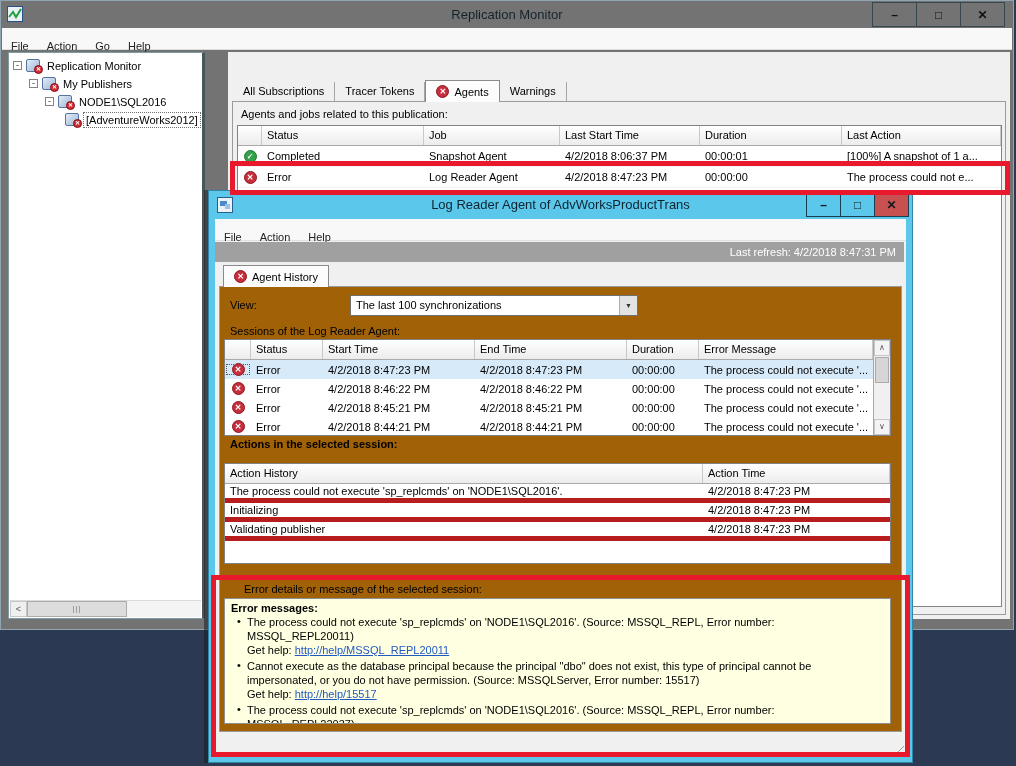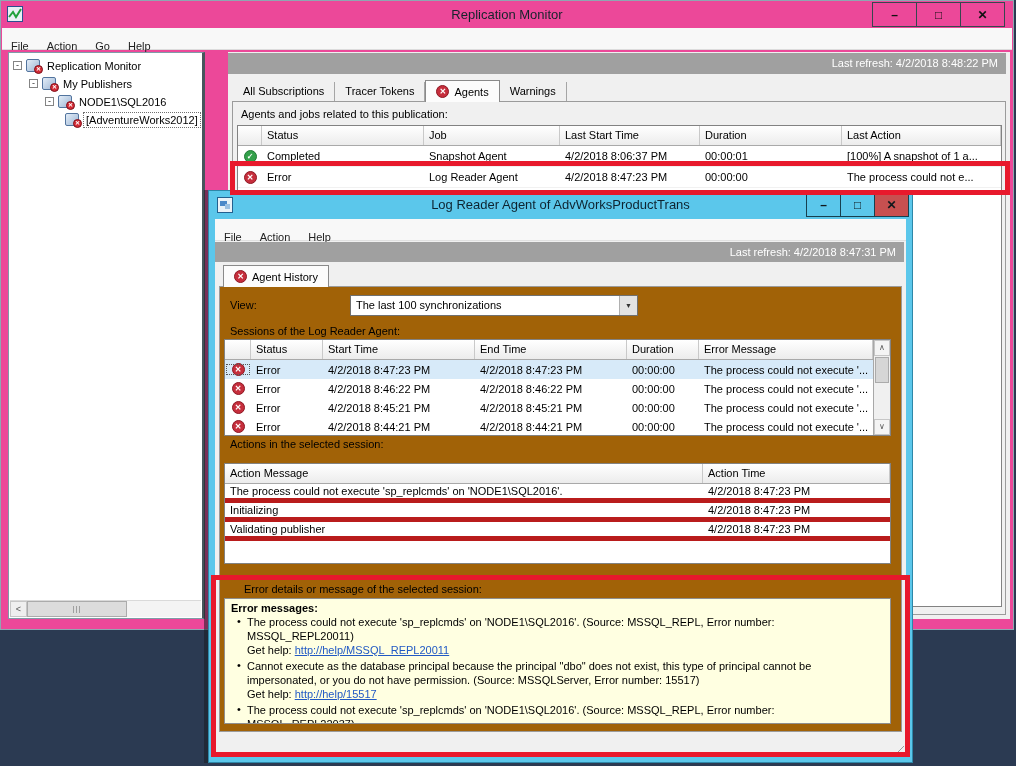--- a/index.html
+++ b/index.html
@@ -2,21 +2,21 @@
 <html><head>
 <meta charset="utf-8">
 <style>
   * { box-sizing: border-box; margin: 0; padding: 0; }
   html,body { width:1016px; height:766px; }
   body { font-family: "Liberation Sans", sans-serif; font-size: 11px; color:#000; }
   .canvas { position:relative; width:1016px; height:766px; background:#2B3A52; overflow:hidden; }
 
   
   .main-window { position:absolute; left:0; top:0; width:1014px; height:630px;
-    background:#ec4899; border:1px solid #8FA6B2; z-index:1; }
+    background:#737373; border:1px solid #8FA6B2; z-index:1; }
   .titlebar { position:relative; height:27px; }
   .titlebar .title { position:absolute; left:0; right:0; top:6px; text-align:center; font-size:13px; color:#14232B; }
   .app-icon { position:absolute; left:6px; top:5px; width:16px; height:16px; display:block; }
   .winbtns { position:absolute; right:8px; top:1px; display:flex; z-index:2; }
   .winbtn { width:45px; height:25px; border:1px solid #36474F; margin-left:-1px;
     display:flex; align-items:center; justify-content:center; font-weight:bold; font-size:12px; color:#111; cursor:default; }
   .menubar { position:absolute; left:1px; right:1px; top:27px; height:22px; background:#F8F8F8;
     border-bottom:1px solid #DCDCDC; display:flex; align-items:stretch; }
   .menu-item { padding:12px 9px; color:#222; }
 
@@ -99,21 +99,21 @@
   .sgr.selected { background:#D7EAF9; }
   .focus-cell { outline:1px dotted #555; outline-offset:-2px; }
   .sc0{width:26px;} .sc1{width:72px;} .sc2{width:152px;} .sc3{width:152px;} .sc4{width:72px;} .sc5{flex:1;}
   .vscroll { width:17px; flex:none; background:#F0F0F0; border-left:1px solid #A8A8A8;
     display:flex; flex-direction:column; }
   .vbtn { height:16px; background:#F4F4F4; border:1px solid #C6C6C6; text-align:center;
     font-size:8px; line-height:14px; color:#555; flex:none; }
   .vthumb { height:26px; margin:1px; background:#D6D6D6; border:1px solid #ABABAB; flex:none; }
   .vfill { flex:1; }
 
-  .actions-label { position:absolute; left:10px; top:151px; }
+  .actions-label { position:absolute; left:10px; top:151px;font-weight:bold; }
   .actions-grid { left:4px; top:176px; width:667px; height:101px; }
   .agr { display:flex; height:19px; align-items:center; border-bottom:5px solid #b91c1c; }
   .ac0{width:478px;} .ac1{flex:1;}
 
   .errdet-label { position:absolute; left:24px; top:296px; }
   .yellowbox { position:absolute; left:4px; top:311px; width:667px; height:126px; background:#FFFFE1;
     border:1px solid #8F8F8F; padding:3px 8px 11px 6px; overflow:hidden; }
   .ybtitle { font-weight:bold; margin-bottom:1px; }
   .bullet { display:flex; margin-bottom:2px; }
   .bullet .dot { width:16px; flex:none; text-align:center; }
@@ -194,21 +194,20 @@
           </span>
         <span class="tree-label selected">[AdventureWorks2012]</span>
       </div>
       <div class="hscroll">
         <span class="harrow">&lt;</span>
         <span class="hthumb">|||</span>
       </div>
     </div>
 
     <div class="right-pane">
-      <div class="refreshbar rp-refresh">Last refresh: 4/2/2018 8:48:22 PM</div>
       <div class="tabstrip">
         <span class="tab">All Subscriptions</span>
         <span class="tab">Tracer Tokens</span>
         <span class="tab active">
           <span class="sic err">✕</span>
           <span>Agents</span>
         </span>
         <span class="tab">Warnings</span>
       </div>
       <div class="tabpage">
@@ -345,21 +344,21 @@
             <span class="vbtn">∧</span>
             <span class="vthumb"></span>
             <span class="vfill"></span>
             <span class="vbtn">∨</span>
           </div>
         </div>
 
         <span class="actions-label">Actions in the selected session:</span>
         <div class="grid actions-grid">
           <div class="ghead">
-            <span class="hc ac0">Action Message</span>
+            <span class="hc ac0">Action History</span>
             <span class="hc ac1">Action Time</span>
           </div>
           <div class="agr">
             <span class="c ac0">The process could not execute 'sp_replcmds' on 'NODE1\SQL2016'.</span>
             <span class="c ac1">4/2/2018 8:47:23 PM</span>
           </div>
           <div class="agr">
             <span class="c ac0">Initializing</span>
             <span class="c ac1">4/2/2018 8:47:23 PM</span>
           </div>

